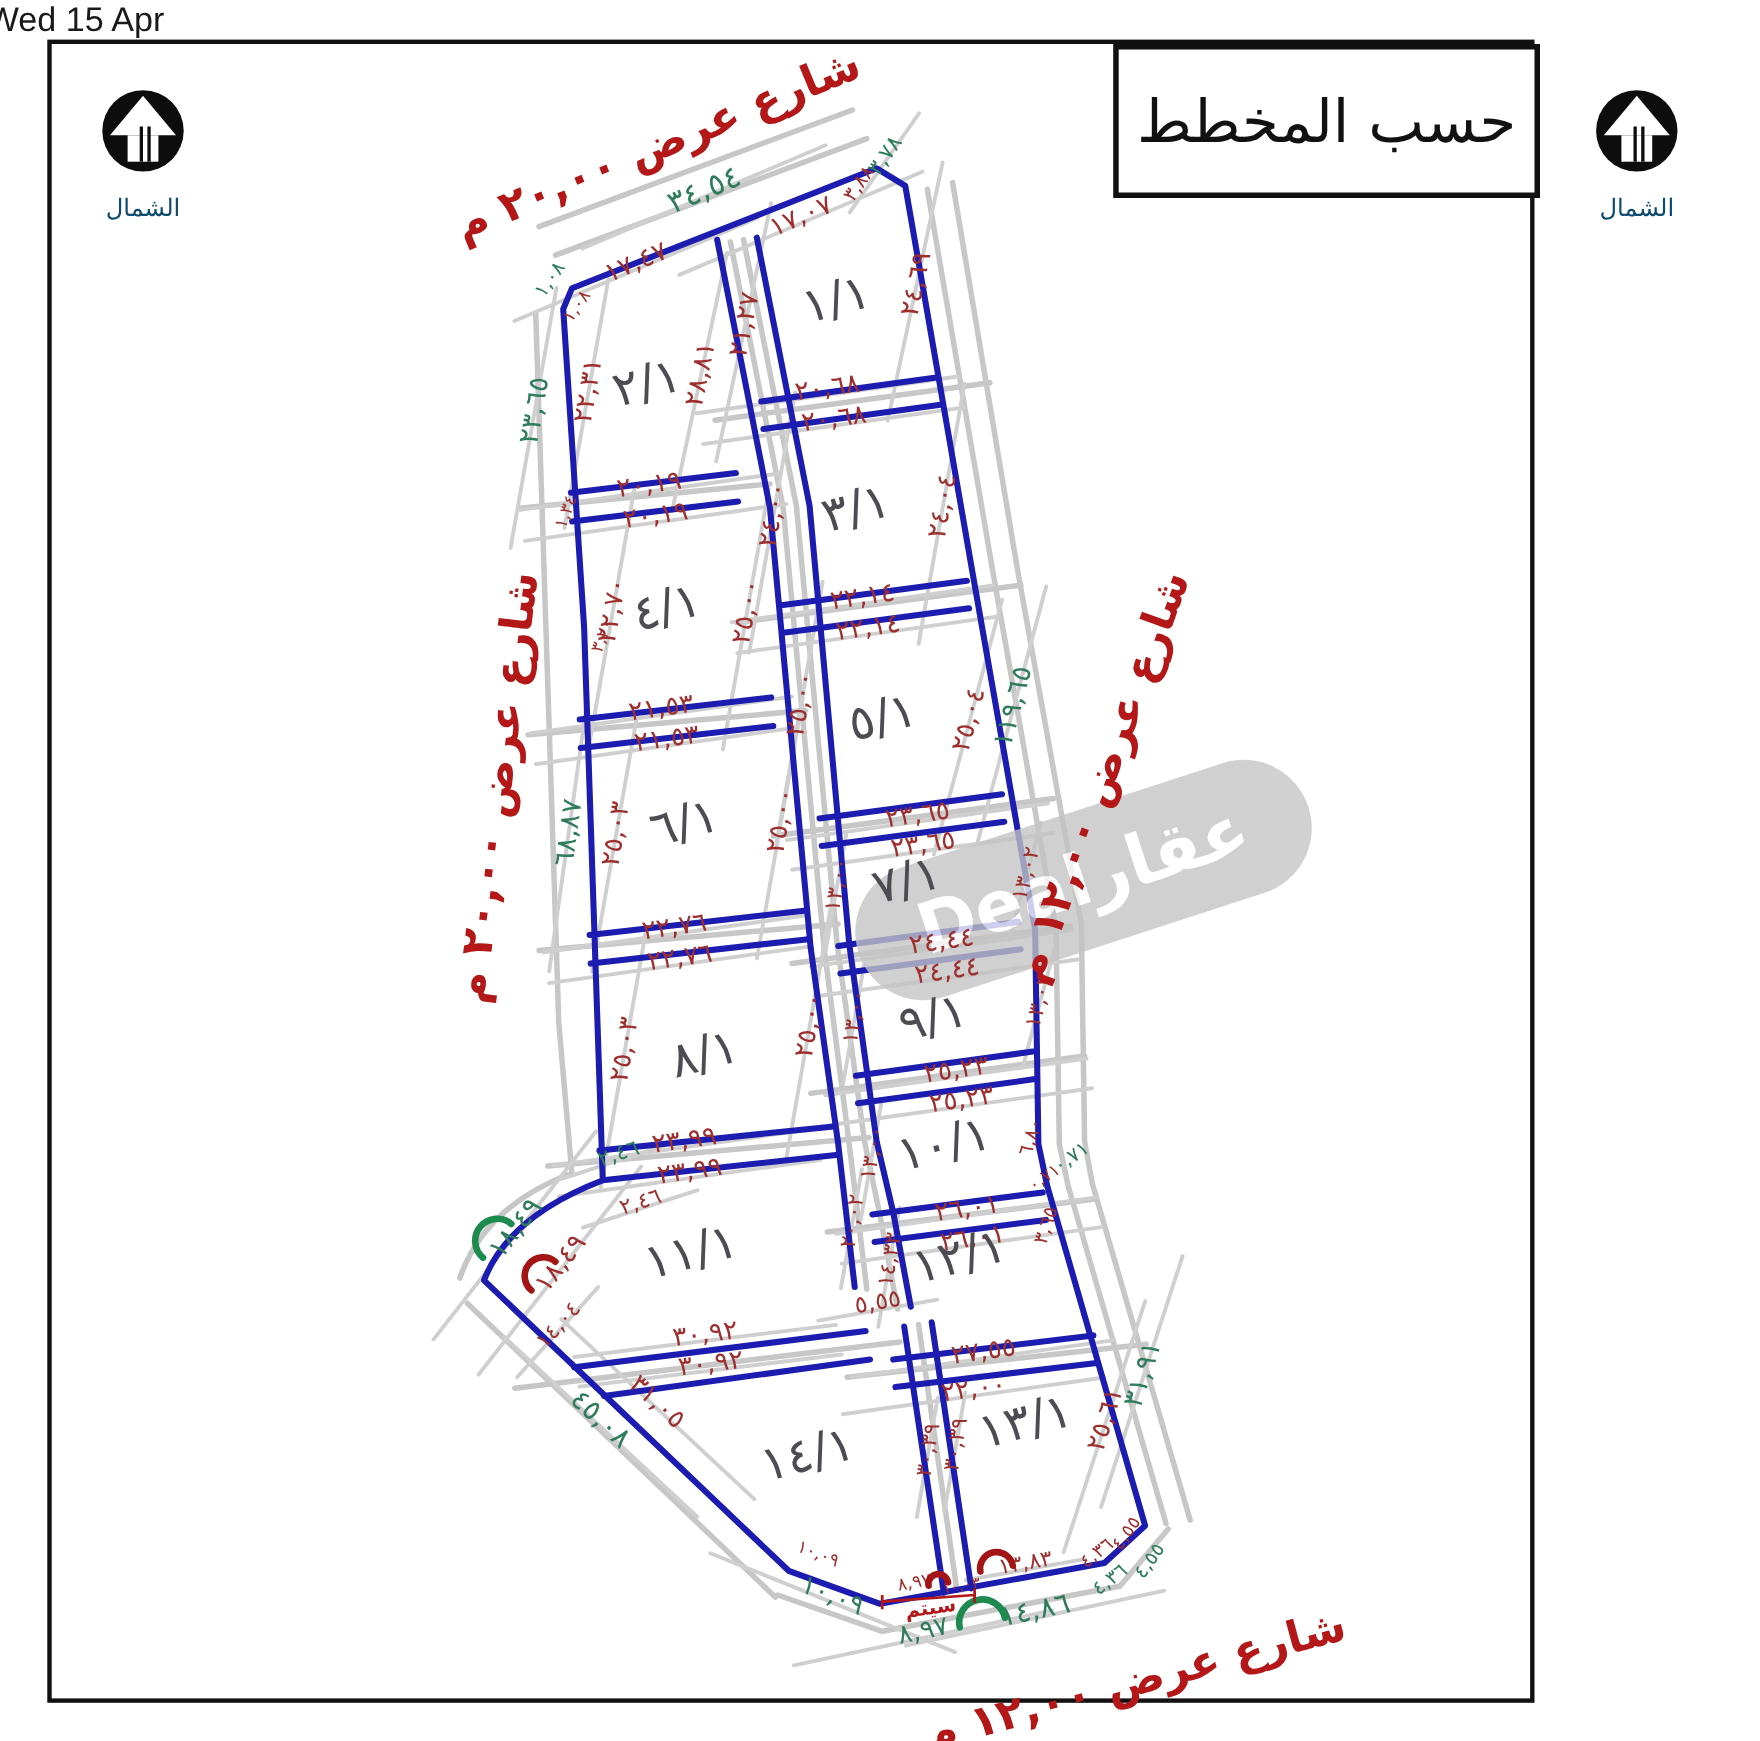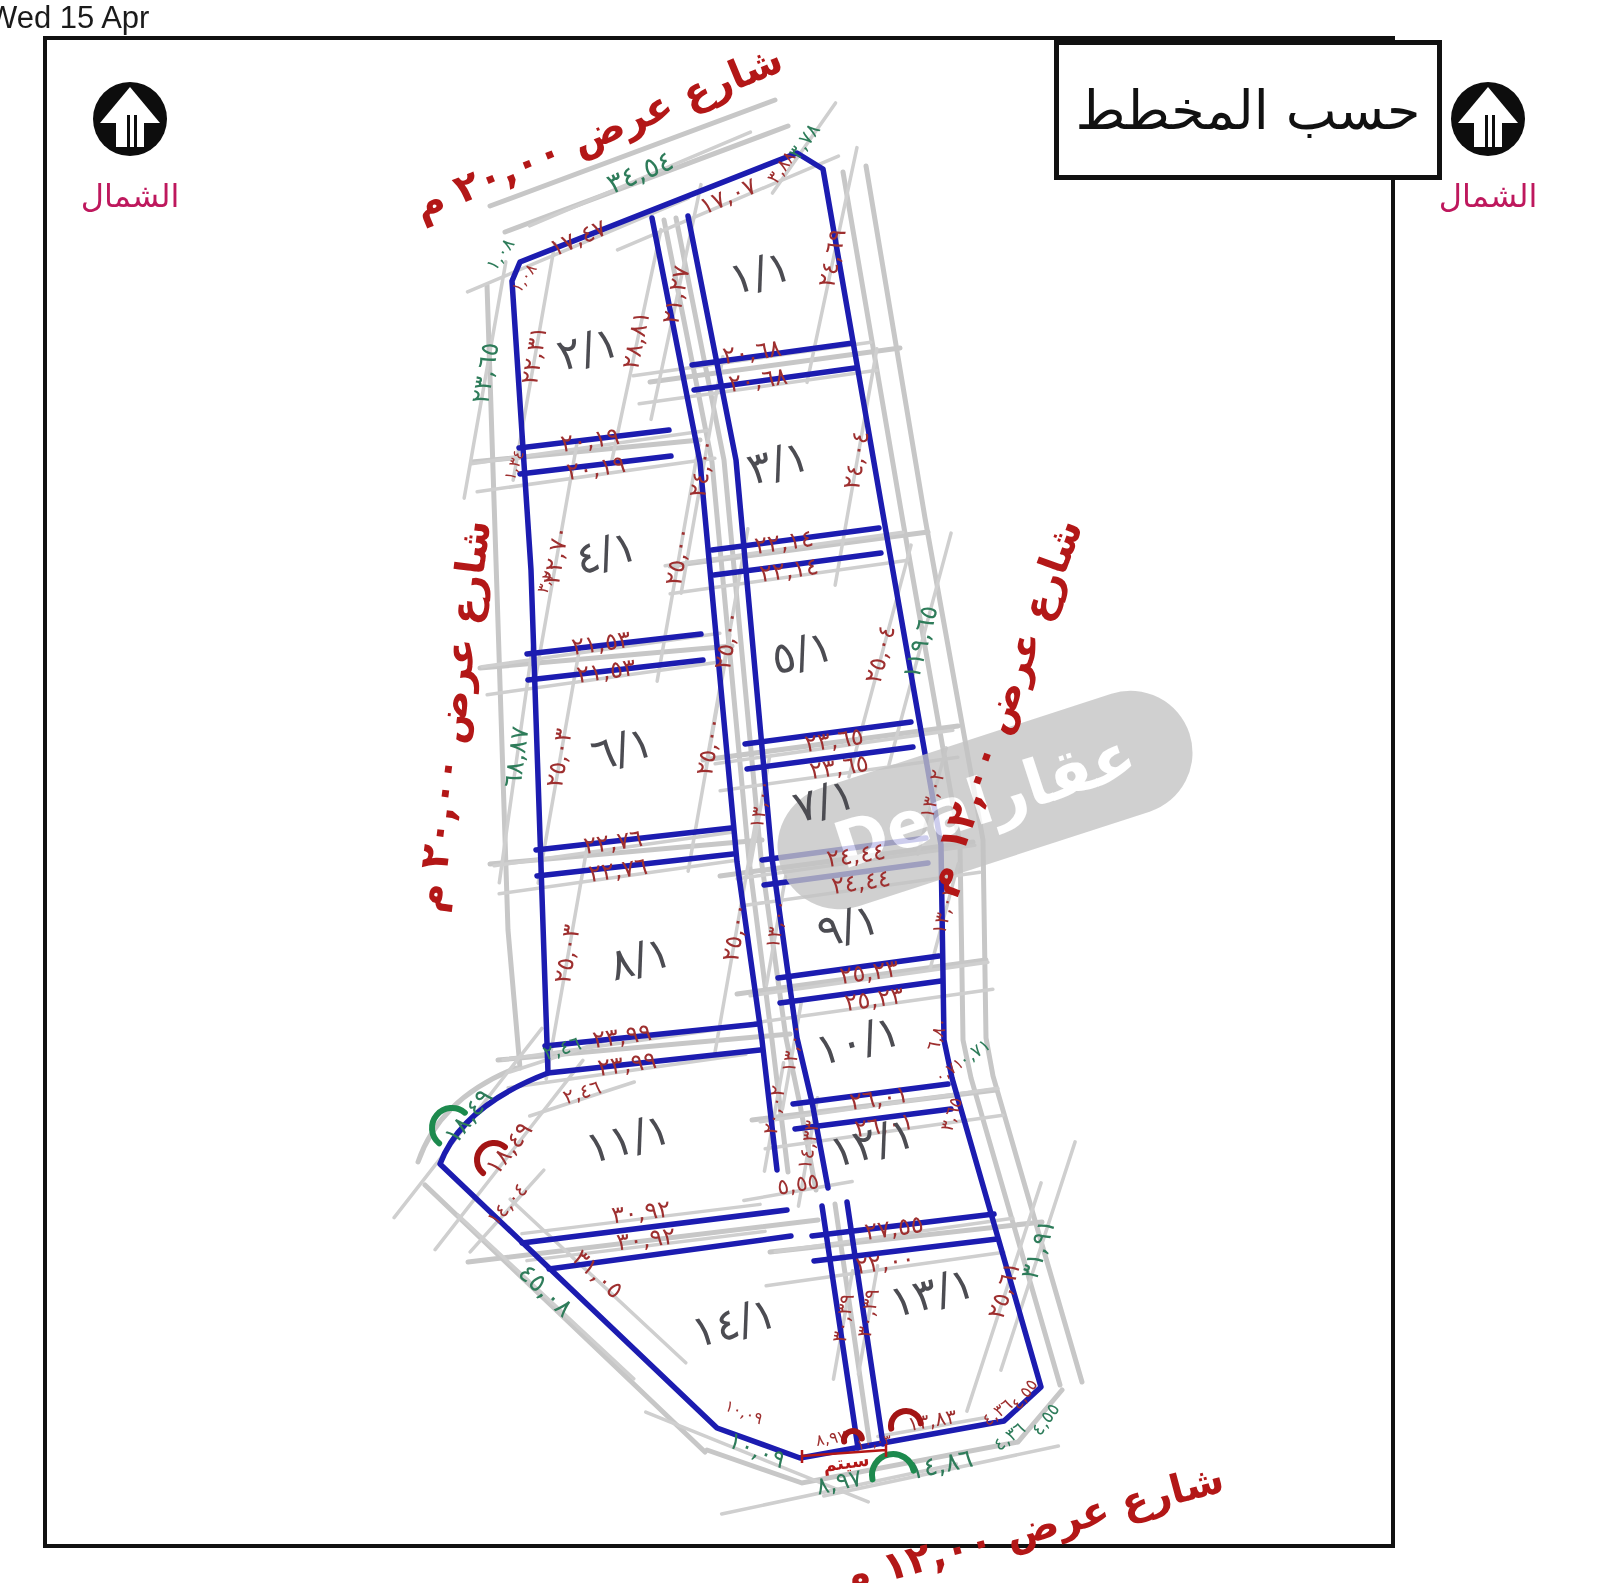--- a/index.html
+++ b/index.html
@@ -2,23 +2,23 @@
 <html><head>
 <meta charset="utf-8">
 <style>
   html,body{margin:0;padding:0;background:#ffffff;width:1600px;height:1583px;overflow:hidden;
     font-family:"DejaVu Sans",sans-serif;}
   #stage{position:relative;width:1600px;height:1239px;background:#fff;}
   #datebar{position:absolute;left:-12px;top:0px;font-family:"Liberation Sans","DejaVu Sans",sans-serif;
     font-size:31px;color:#1a1a1a;z-index:3;white-space:nowrap;}
   #plan{position:absolute;left:0;top:0;z-index:1;}
   .northbox{position:absolute;width:120px;text-align:center;z-index:3;}
-  .north-label{font-size:32px;color:#be185d;margin-top:8px;}
+  .north-label{font-size:22px;color:#0c4a6e;margin-top:8px;}
   #titlebox{position:absolute;left:1012px;top:40px;width:378px;height:130px;border:5px solid #111;
-    background:#fff;display:flex;align-items:center;justify-content:center;z-index:2;margin-left:42px;}
+    background:#fff;display:flex;align-items:center;justify-content:center;z-index:2;}
   #titlebox span{font-family:"DejaVu Serif","DejaVu Sans",sans-serif;font-size:54px;color:#111;direction:rtl;}
 </style>
 </head>
 <body>
 
 <div id="stage">
 
   <div id="datebar">Wed 15 Apr</div>
 
   <svg id="plan" width="1600" height="1583" viewBox="0 0 1600 1583">

